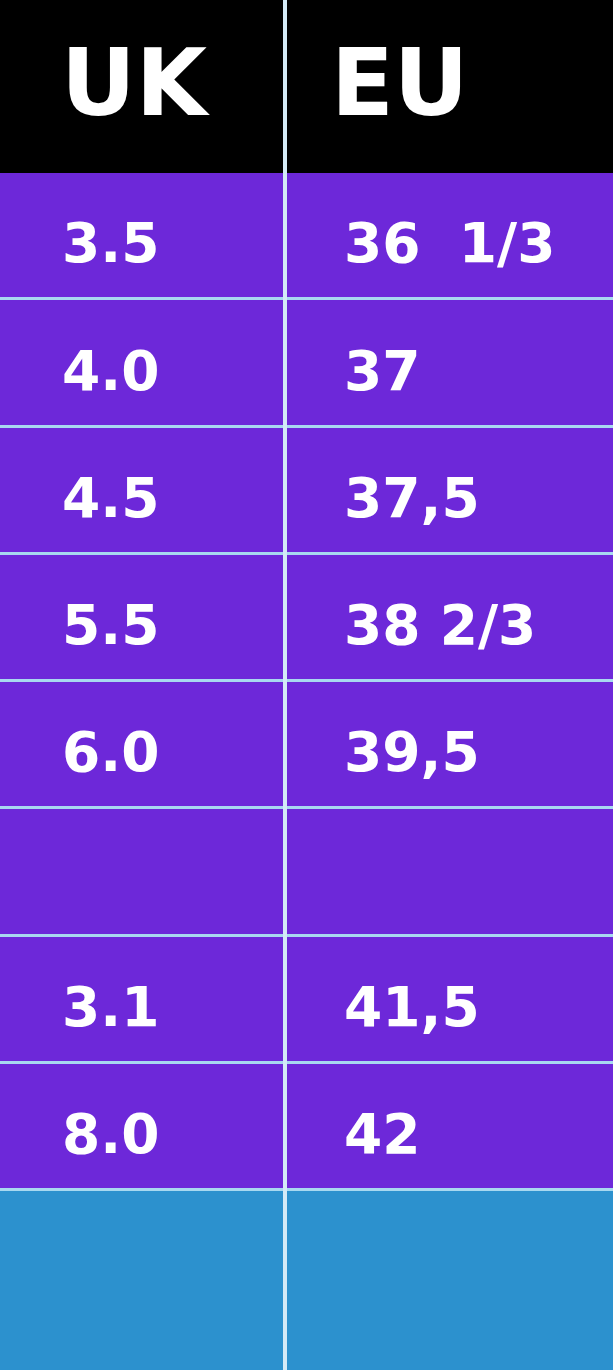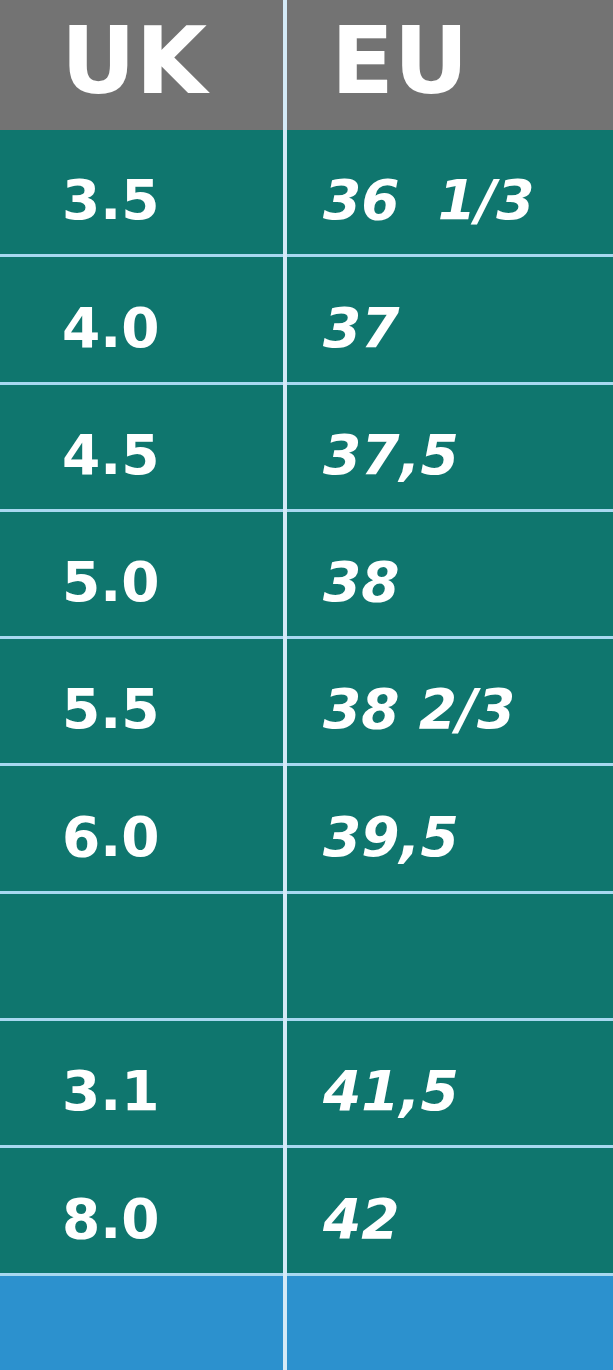--- a/index.html
+++ b/index.html
@@ -16,22 +16,22 @@
     overflow: hidden;
     background: #2C91CE;
     font-family: "DejaVu Sans", sans-serif;
     -webkit-font-smoothing: antialiased;
   }
 
   
   .thead {
     position: relative;
     display: flex;
-    height: 130px;
-    background: #737373;
+    height: 173px;
+    background: #000000;
   }
 
   .thead .th {
     position: relative;
     height: 100%;
     box-sizing: border-box;
     display: flex;
     align-items: center;
     color: #FFFFFF;
     font-size: 92px;
@@ -56,22 +56,23 @@
 
   
   .tbody {
     position: relative;
   }
 
   .trow {
     position: relative;
     display: flex;
     height: 124.3px;
-    background: #0f766e;
+    background: #6d28d9;
     border-bottom: 3px solid #A8D8F0;
+    gap: 21px;
   }
 
   .trow .td {
     position: relative;
     height: 100%;
     box-sizing: border-box;
     display: flex;
     align-items: flex-end;
     color: #FFFFFF;
     font-size: 55px;
@@ -84,21 +85,20 @@
   .trow .td-uk {
     width: 283px;
     justify-content: flex-start;
     padding-left: 62px;
   }
 
   .trow .td-eu {
     width: 304px;
     justify-content: flex-start;
     padding-left: 40px;
-    font-style: italic;
   }
 
   
   .col-divider {
     position: absolute;
     top: 0;
     left: 283px;
     width: 4px;
     height: 1370px;
     background: #D4EAF7;
@@ -122,24 +122,20 @@
       </div>
       <div class="trow">
         <div class="td td-uk">4.0</div>
         <div class="td td-eu">37</div>
       </div>
       <div class="trow">
         <div class="td td-uk">4.5</div>
         <div class="td td-eu">37,5</div>
       </div>
       <div class="trow">
-        <div class="td td-uk">5.0</div>
-        <div class="td td-eu">38</div>
-      </div>
-      <div class="trow">
         <div class="td td-uk">5.5</div>
         <div class="td td-eu">38 2/3</div>
       </div>
       <div class="trow">
         <div class="td td-uk">6.0</div>
         <div class="td td-eu">39,5</div>
       </div>
       <div class="trow">
       </div>
       <div class="trow">

